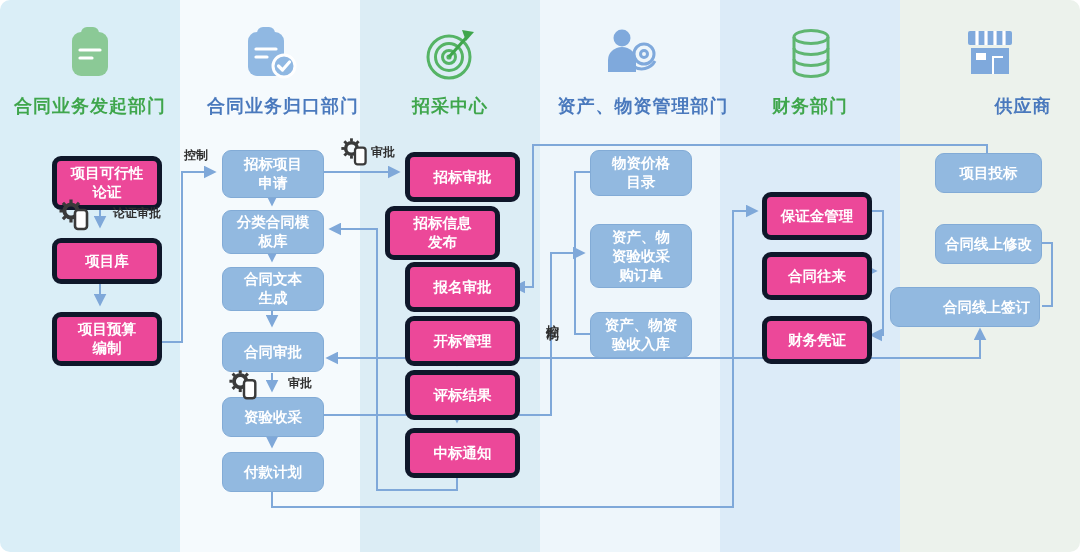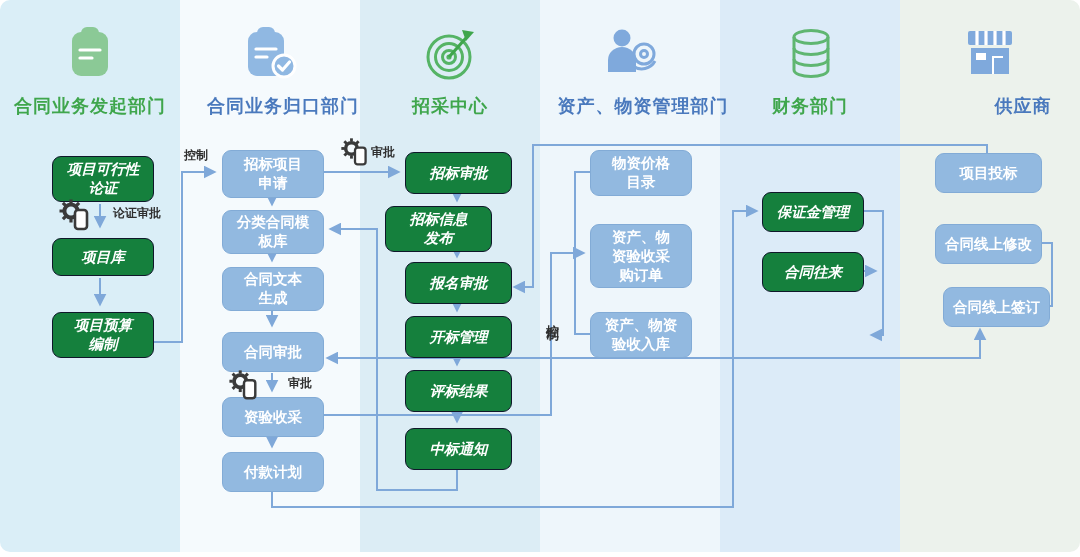--- a/index.html
+++ b/index.html
@@ -5,21 +5,21 @@
   html,body{margin:0;padding:0;background:#ffffff;}
   body{font-family:"Liberation Sans","DejaVu Sans",sans-serif;}
   #board{position:relative;width:1080px;height:552px;overflow:hidden;border-radius:10px;background:#ffffff;}
   .lane{position:absolute;top:0;height:552px;width:180px;}
   .lane-title{position:absolute;top:94px;width:180px;text-align:center;font-size:18px;font-weight:700;letter-spacing:1px;}
   .t-green{color:#3fa64c;}
   .t-blue{color:#4a79bd;margin-left:13px;}
   .lane-icon{position:absolute;top:26px;}
   .node{position:absolute;display:flex;align-items:center;justify-content:center;text-align:center;
         white-space:pre-line;font-size:14.5px;line-height:19px;font-weight:600;color:#ffffff;border-radius:9px;}
-  .green{background:#15803d;border:1px solid #0f172a;font-style:italic;}
+  .green{background:#ec4899;border:5px solid #0f172a;}
   .blue{background:#92b9e0;border:1px solid #82abd6;}
   .wires{position:absolute;left:0;top:0;pointer-events:none;}
   .elabel{position:absolute;font-size:12px;font-weight:700;color:#2f2f2f;white-space:nowrap;}
   .vlabel{position:absolute;font-size:13px;font-weight:700;color:#2f2f2f;writing-mode:vertical-rl;letter-spacing:3px;}
   .gear{position:absolute;}
 </style>
 </head>
 <body>
 
 <div id="board">
@@ -172,24 +172,25 @@
   <div class="node blue" style="left:590px;top:150px;width:100px;height:44px;">物资价格
 目录</div>
   <div class="node blue" style="left:590px;top:224px;width:100px;height:62px;">资产、物
 资验收采
 购订单</div>
   <div class="node blue" style="left:590px;top:312px;width:100px;height:44px;">资产、物资
 验收入库</div>
 
   <div class="node green" style="left:762px;top:192px;width:100px;height:38px;">保证金管理</div>
   <div class="node green" style="left:762px;top:252px;width:100px;height:38px;">合同往来</div>
+  <div class="node green" style="left:762px;top:316px;width:100px;height:38px;">财务凭证</div>
 
   <div class="node blue" style="left:935px;top:153px;width:105px;height:38px;">项目投标</div>
   <div class="node blue" style="left:935px;top:224px;width:105px;height:38px;">合同线上修改</div>
-  <div class="node blue" style="left:943px;top:287px;width:105px;height:38px;">合同线上签订</div>
+  <div class="node blue" style="left:890px;top:287px;width:105px;height:38px;padding-left:43px;">合同线上签订</div>
 
   <svg class="gear" style="left:58px;top:197px;" width="34" height="36" viewBox="0 0 34 36">
     <g stroke="#3a3a3a" stroke-width="3.2" stroke-linecap="butt">
       <line x1="13" y1="2.5" x2="13" y2="6"></line>
         <line x1="13" y1="22" x2="13" y2="25.5"></line>
       <line x1="1.5" y1="14" x2="5" y2="14"></line>
         <line x1="21" y1="14" x2="24.5" y2="14"></line>
       <line x1="4.9" y1="5.9" x2="7.4" y2="8.4"></line>
         <line x1="18.6" y1="8.4" x2="21.1" y2="5.9"></line>
       <line x1="4.9" y1="22.1" x2="7.4" y2="19.6"></line>

